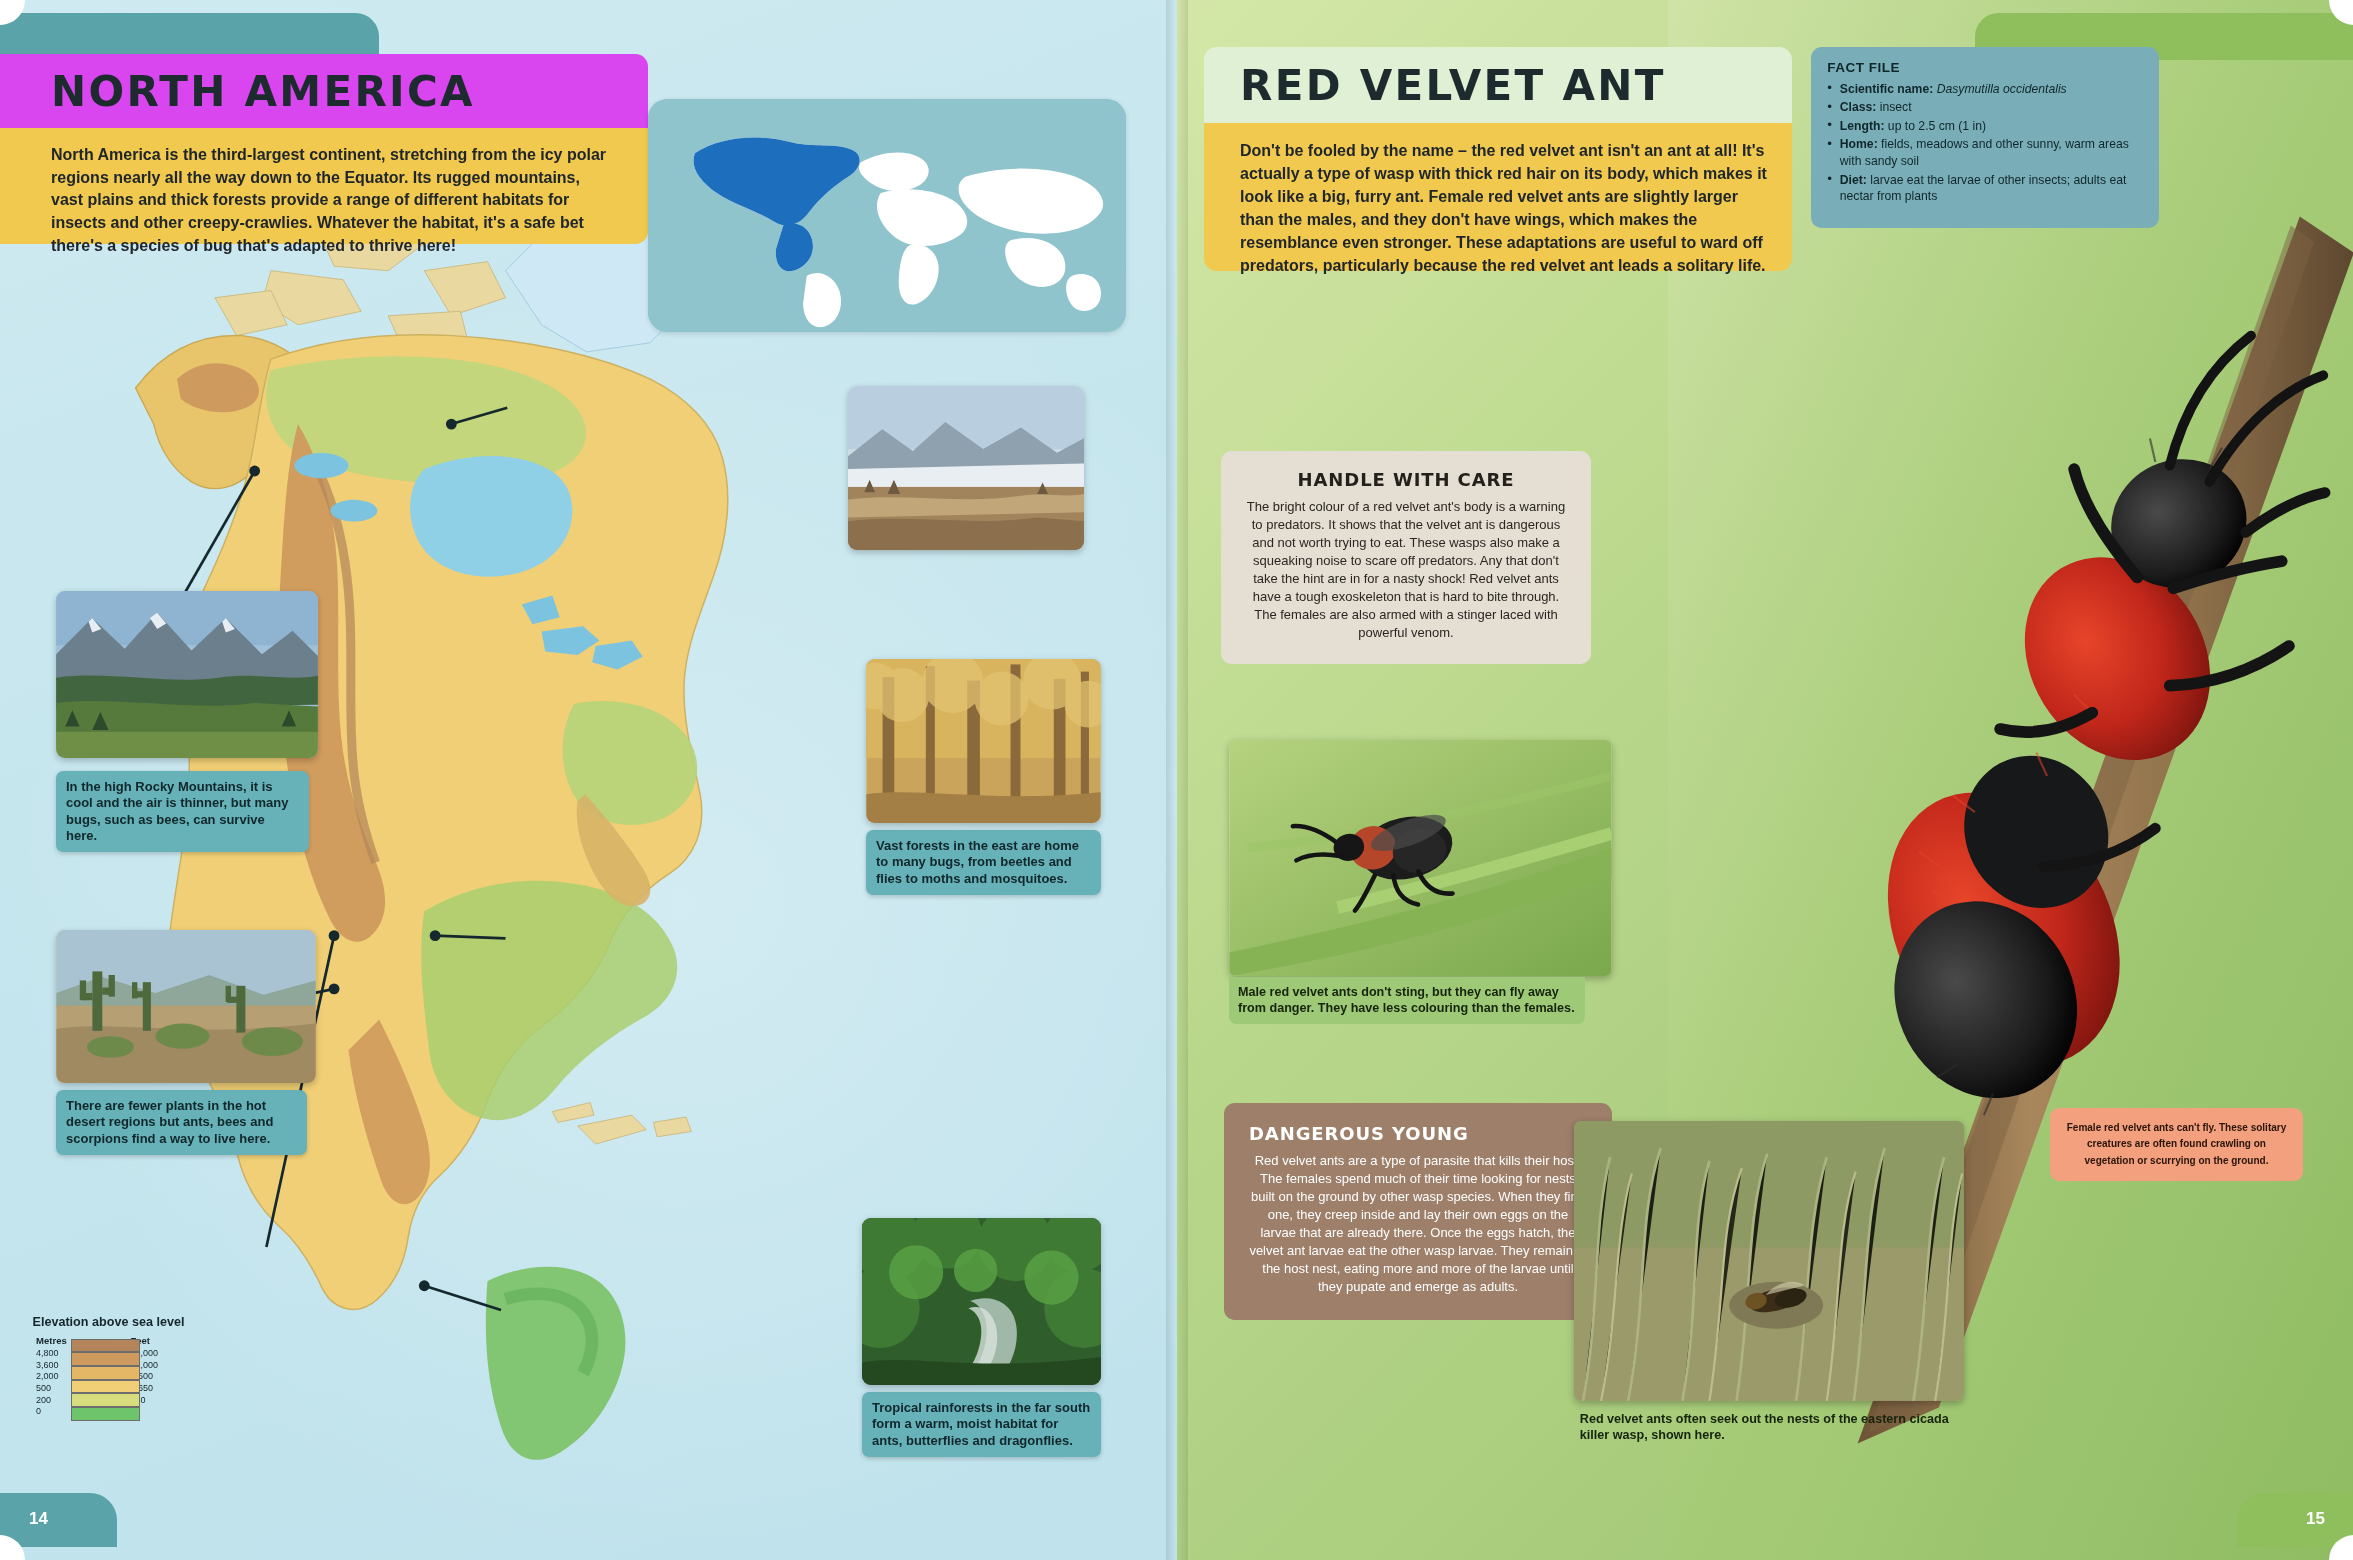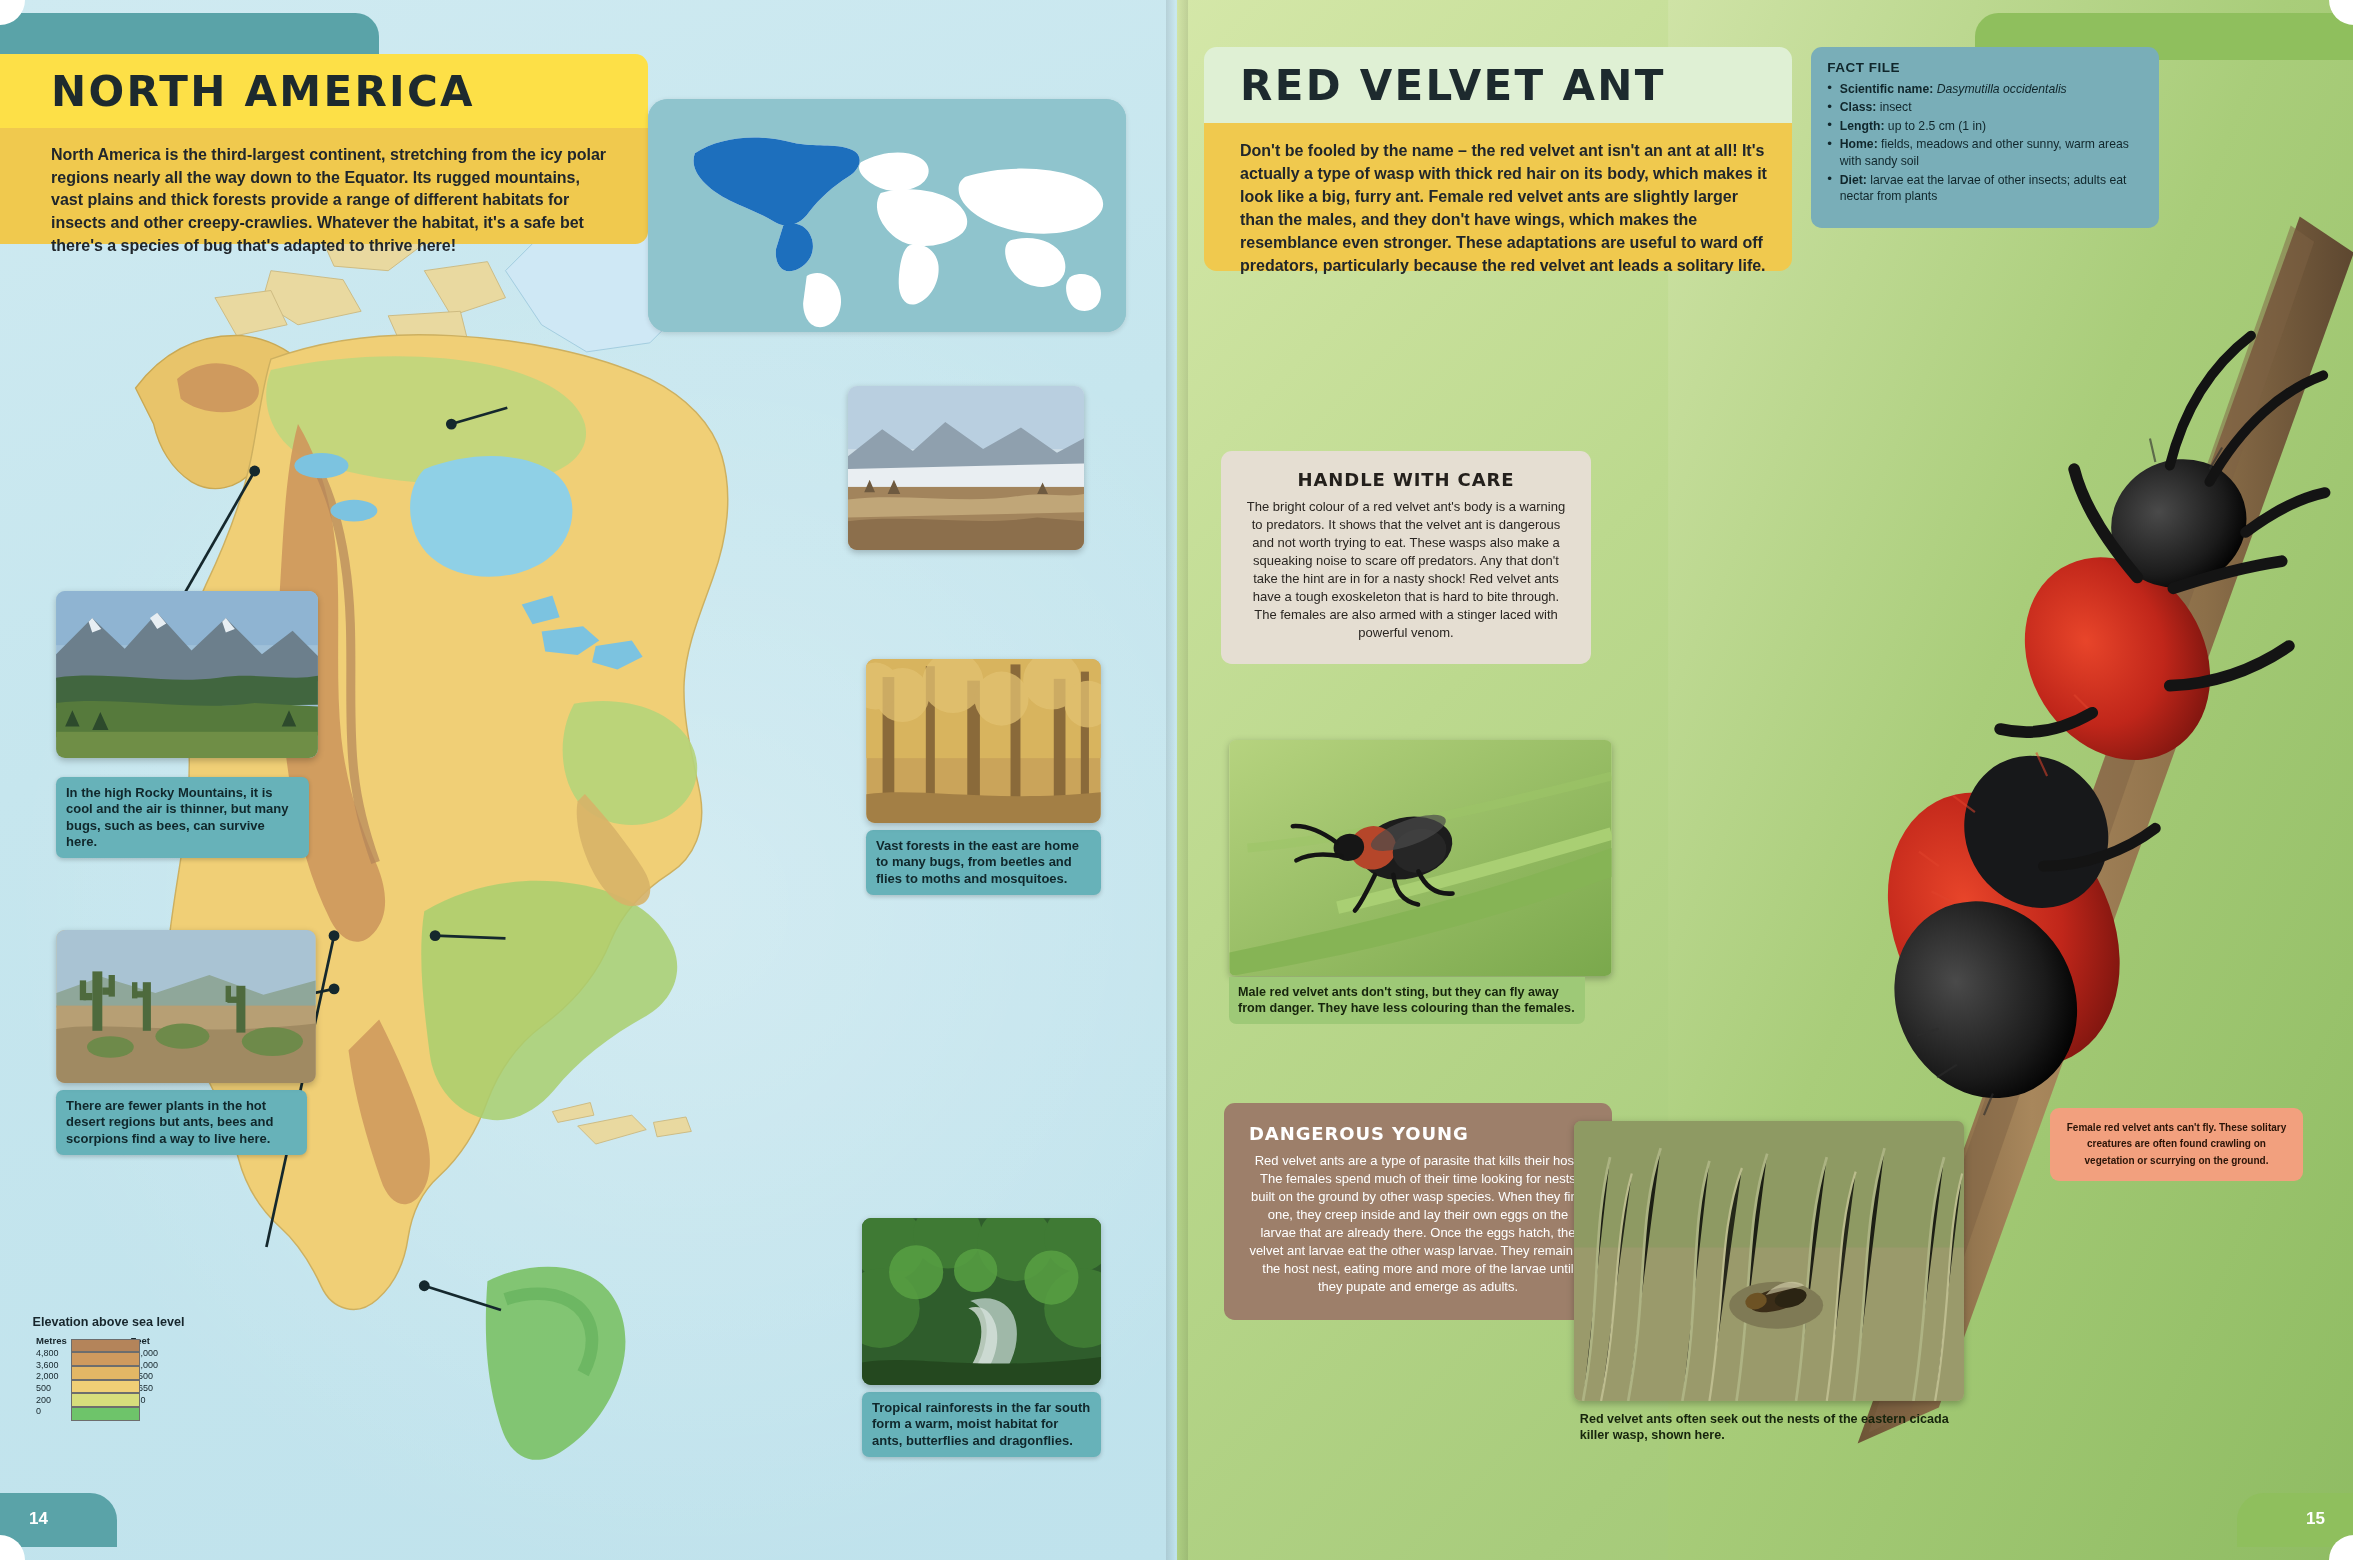--- a/index.html
+++ b/index.html
@@ -40,21 +40,21 @@
     border-top-left-radius:25px;}
 
   
   .gutter{position:absolute;left:1166px;top:0;width:21.7px;height:1560px;
     background:linear-gradient(90deg,rgba(0,0,0,.10),rgba(255,255,255,.0) 45%,rgba(0,0,0,.10));
     z-index:40;pointer-events:none;}
 
   
   .teal-tab{position:absolute;left:0;top:12.6px;width:379px;height:47px;background:#5aa3a8;border-radius:0 23.5px 0 0;}
   .title-band{
-    position:absolute;left:0;top:54px;width:648px;height:74px;background:#fde047;
+    position:absolute;left:0;top:54px;width:648px;height:74px;background:#d946ef;
     display:flex;align-items:center;padding-left:51px;box-sizing:border-box;
     border-radius:0 12.6px 0 0;
   }
   .title-band h1{
     margin:0;font-family:"DejaVu Sans", sans-serif;font-weight:bold;
     letter-spacing:2.3px;font-size:42px;color:#1d2a2e;
   }
   .intro-band{
     position:absolute;left:0;top:128px;width:648px;height:116px;
     background:#f0c94e;border-radius:0 0 12.6px 0;
@@ -319,21 +319,21 @@
           <rect width="290" height="185" fill="#9fc0d8"></rect>
           <rect width="290" height="60" fill="#8fb4d2"></rect>
           <path d="M0,70 L40,30 L76,64 L112,24 L150,66 L188,30 L228,70 L262,44 L290,72 L290,100 L0,100 Z" fill="#6c7f8c"></path>
           <path d="M104,30 L112,24 L122,36 L112,42 Z M184,34 L188,30 L198,42 L188,46 Z M36,34 L40,30 L50,42 L40,46 Z" fill="#e7eef3"></path>
           <path d="M0,96 C60,88 120,104 180,96 C220,90 260,100 290,94 L290,126 L0,130 Z" fill="#41663f"></path>
           <path d="M0,124 C70,116 150,134 220,124 L290,128 L290,160 L0,162 Z" fill="#567a3c"></path>
           <rect y="156" width="290" height="29" fill="#6f8e46"></rect>
           <path d="M10,150 l8,-18 l8,18 Z M40,154 l9,-20 l9,20 Z M250,150 l8,-18 l8,18 Z" fill="#2d4a2c"></path>
         </svg>
       </div>
-      <div class="caption" style="margin-top:19px;width:253px;box-sizing:border-box;">In the high Rocky Mountains, it is cool and the air is thinner, but many bugs, such as bees, can survive here.</div>
+      <div class="caption" style="margin-top:13px;width:253px;box-sizing:border-box;">In the high Rocky Mountains, it is cool and the air is thinner, but many bugs, such as bees, can survive here.</div>
     </div>
 
     <div class="photo-card" style="left:866px;top:659px;width:235px;">
       <div class="photo" style="width:235px;height:164px;">
         <svg width="235" height="164" viewBox="0 0 260 182">
           <rect width="260" height="182" fill="#caa45a"></rect>
           <rect width="260" height="110" fill="#d8b45e"></rect>
           <g fill="#8a6a3a">
             <rect x="18" y="20" width="13" height="140"></rect>
             <rect x="66" y="8" width="10" height="152"></rect>

